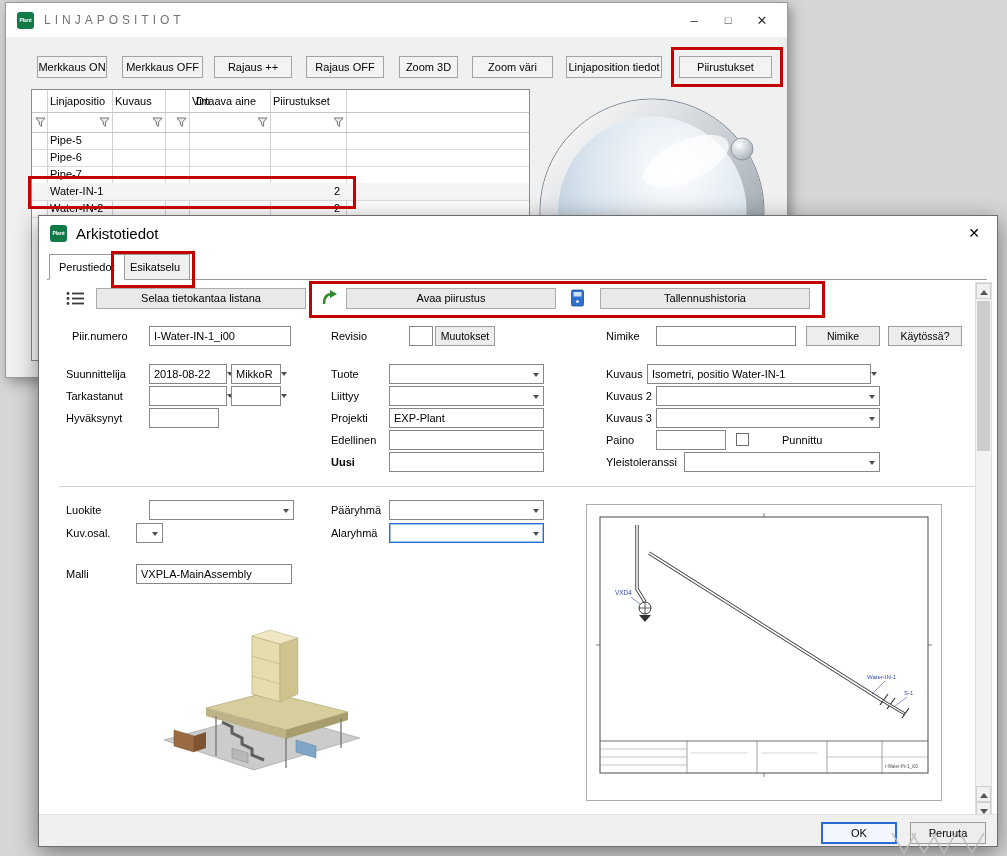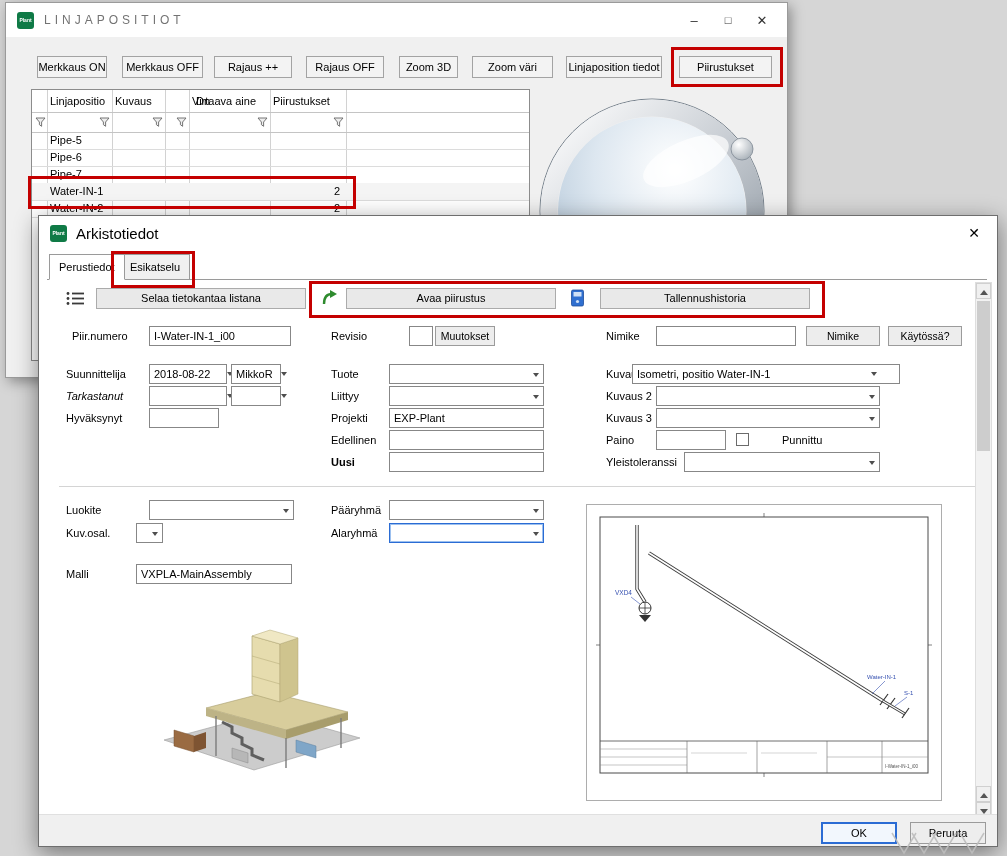--- a/index.html
+++ b/index.html
@@ -189,21 +189,21 @@
     <span class="lbl" style="left:567px;top:110px;">Nimike</span>
     <div class="field" style="left:617px;top:110px;width:140px;"></div>
     <div class="btn" style="left:767px;top:110px;width:74px;">Nimike</div>
     <div class="btn" style="left:849px;top:110px;width:74px;">Käytössä?</div>
 
     <span class="lbl" style="left:27px;top:148px;">Suunnittelija</span>
     <div class="field combo" style="left:110px;top:148px;width:78px;">2018-08-22</div>
       <span class="chev abs" style="left:188px;top:156px;right:auto;"></span>
     <div class="field combo" style="left:192px;top:148px;width:50px;">MikkoR</div>
       <span class="chev abs" style="left:242px;top:156px;right:auto;"></span>
-    <span class="lbl" style="left:27px;top:170px;font-style:italic;">Tarkastanut</span>
+    <span class="lbl" style="left:27px;top:170px;">Tarkastanut</span>
     <div class="field combo" style="left:110px;top:170px;width:78px;"></div>
       <span class="chev abs" style="left:188px;top:178px;right:auto;"></span>
     <div class="field combo" style="left:192px;top:170px;width:50px;"></div>
       <span class="chev abs" style="left:242px;top:178px;right:auto;"></span>
     <span class="lbl" style="left:27px;top:192px;">Hyväksynyt</span>
     <div class="field" style="left:110px;top:192px;width:70px;"></div>
 
     <span class="lbl" style="left:292px;top:148px;">Tuote</span>
     <div class="field combo" style="left:350px;top:148px;width:155px;">
         <span class="chev"></span>
@@ -213,21 +213,21 @@
         <span class="chev"></span>
       </div>
     <span class="lbl" style="left:292px;top:192px;">Projekti</span>
     <div class="field" style="left:350px;top:192px;width:155px;">EXP-Plant</div>
     <span class="lbl" style="left:292px;top:214px;">Edellinen</span>
     <div class="field" style="left:350px;top:214px;width:155px;"></div>
     <span class="lbl" style="left:292px;top:236px;font-weight:bold;">Uusi</span>
     <div class="field" style="left:350px;top:236px;width:155px;"></div>
 
     <span class="lbl" style="left:567px;top:148px;">Kuvaus</span>
-    <div class="field combo" style="left:593px;top:148px;width:268px;">Isometri, positio Water-IN-1</div>
+    <div class="field combo" style="left:608px;top:148px;width:224px;">Isometri, positio Water-IN-1</div>
       <span class="chev abs" style="left:832px;top:156px;right:auto;"></span>
     <span class="lbl" style="left:567px;top:170px;text-align:center;">Kuvaus 2</span>
     <div class="field combo" style="left:617px;top:170px;width:224px;">
         <span class="chev"></span>
       </div>
     <span class="lbl" style="left:567px;top:192px;">Kuvaus 3</span>
     <div class="field combo" style="left:617px;top:192px;width:224px;">
         <span class="chev"></span>
       </div>
     <span class="lbl" style="left:567px;top:214px;">Paino</span>

